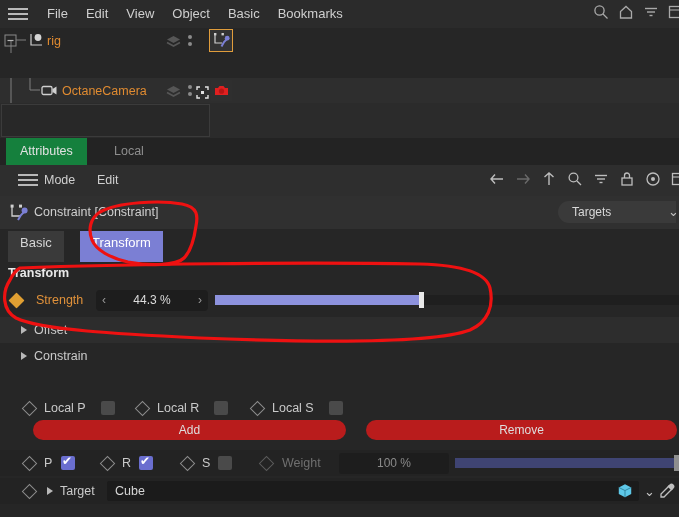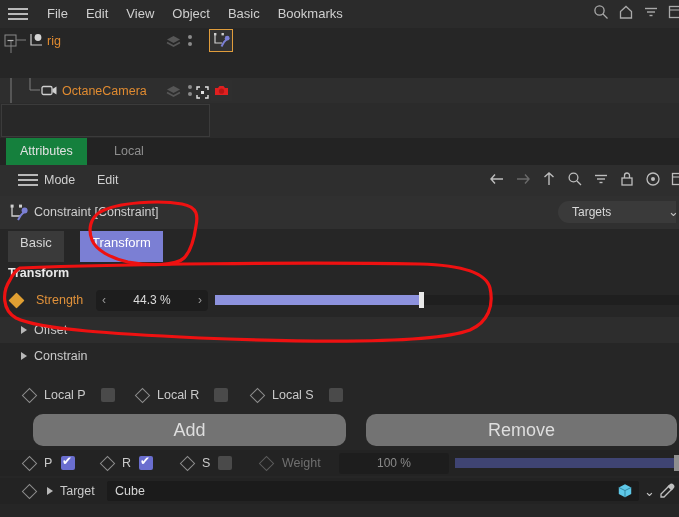--- a/index.html
+++ b/index.html
@@ -104,22 +104,22 @@
 
   .tri { width: 0; height: 0; display: inline-block; }
   .tri.right { border-left: 6px solid #b8b8b8; border-top: 4px solid transparent; border-bottom: 4px solid transparent; }
   .tri.down { border-top: 6px solid #b8b8b8; border-left: 4px solid transparent; border-right: 4px solid transparent; }
 
   .chk { width: 14px; height: 14px; border-radius: 2px; background: #4a4a4a; display: inline-block;
     position: relative; }
   .chk.on { background: #6a6ecf; }
   .chk.on::after { content: "✔"; position: absolute; left: 1px; top: -2px; font-size: 12px; color: #fff; }
 
-  .btn { height: 32px; border-radius: 10px; background: #737373; color: #dedede;
-    font-size: 18px; display: flex; align-items: center; justify-content: center; }
+  .btn { height: 20px; border-radius: 10px; background: #b91c1c; color: #dedede;
+    font-size: 12px; display: flex; align-items: center; justify-content: center; }
 
   .linkfield { height: 20px; background: #1b1b1b; border-radius: 2px; display: flex;
     align-items: center; position: relative; }
   .linkfield .txt { font-size: 12.5px; color: #d6d6d6; margin-left: 8px; }
 
   
   .annot { position: absolute; left: 0; top: 0; width: 679px; height: 517px; pointer-events: none; }
 </style>
 </head>
 <body>
@@ -391,21 +391,21 @@
     <span class="tri right" style="position:absolute;left:21px"></span>
     <span class="lbl lbl-grey" style="position:absolute;left:34px">Offset</span>
   </div>
 
   <div class="row dark" style="top:343px">
     <span class="tri right" style="position:absolute;left:21px"></span>
     <span class="lbl lbl-grey" style="position:absolute;left:34px">Constrain</span>
   </div>
 
 
-  <div class="row dark" style="top:382px; height:26px">
+  <div class="row dark" style="top:395px; height:26px">
     <span class="keydiamond" style="position:absolute;left:24px"></span>
     <span class="lbl lbl-grey" style="position:absolute;left:44px">Local P</span>
     <span class="chk" style="position:absolute;left:101px"></span>
 
     <span class="keydiamond" style="position:absolute;left:137px"></span>
     <span class="lbl lbl-grey" style="position:absolute;left:157px">Local R</span>
     <span class="chk" style="position:absolute;left:214px"></span>
 
     <span class="keydiamond" style="position:absolute;left:252px"></span>
     <span class="lbl lbl-grey" style="position:absolute;left:272px">Local S</span>

